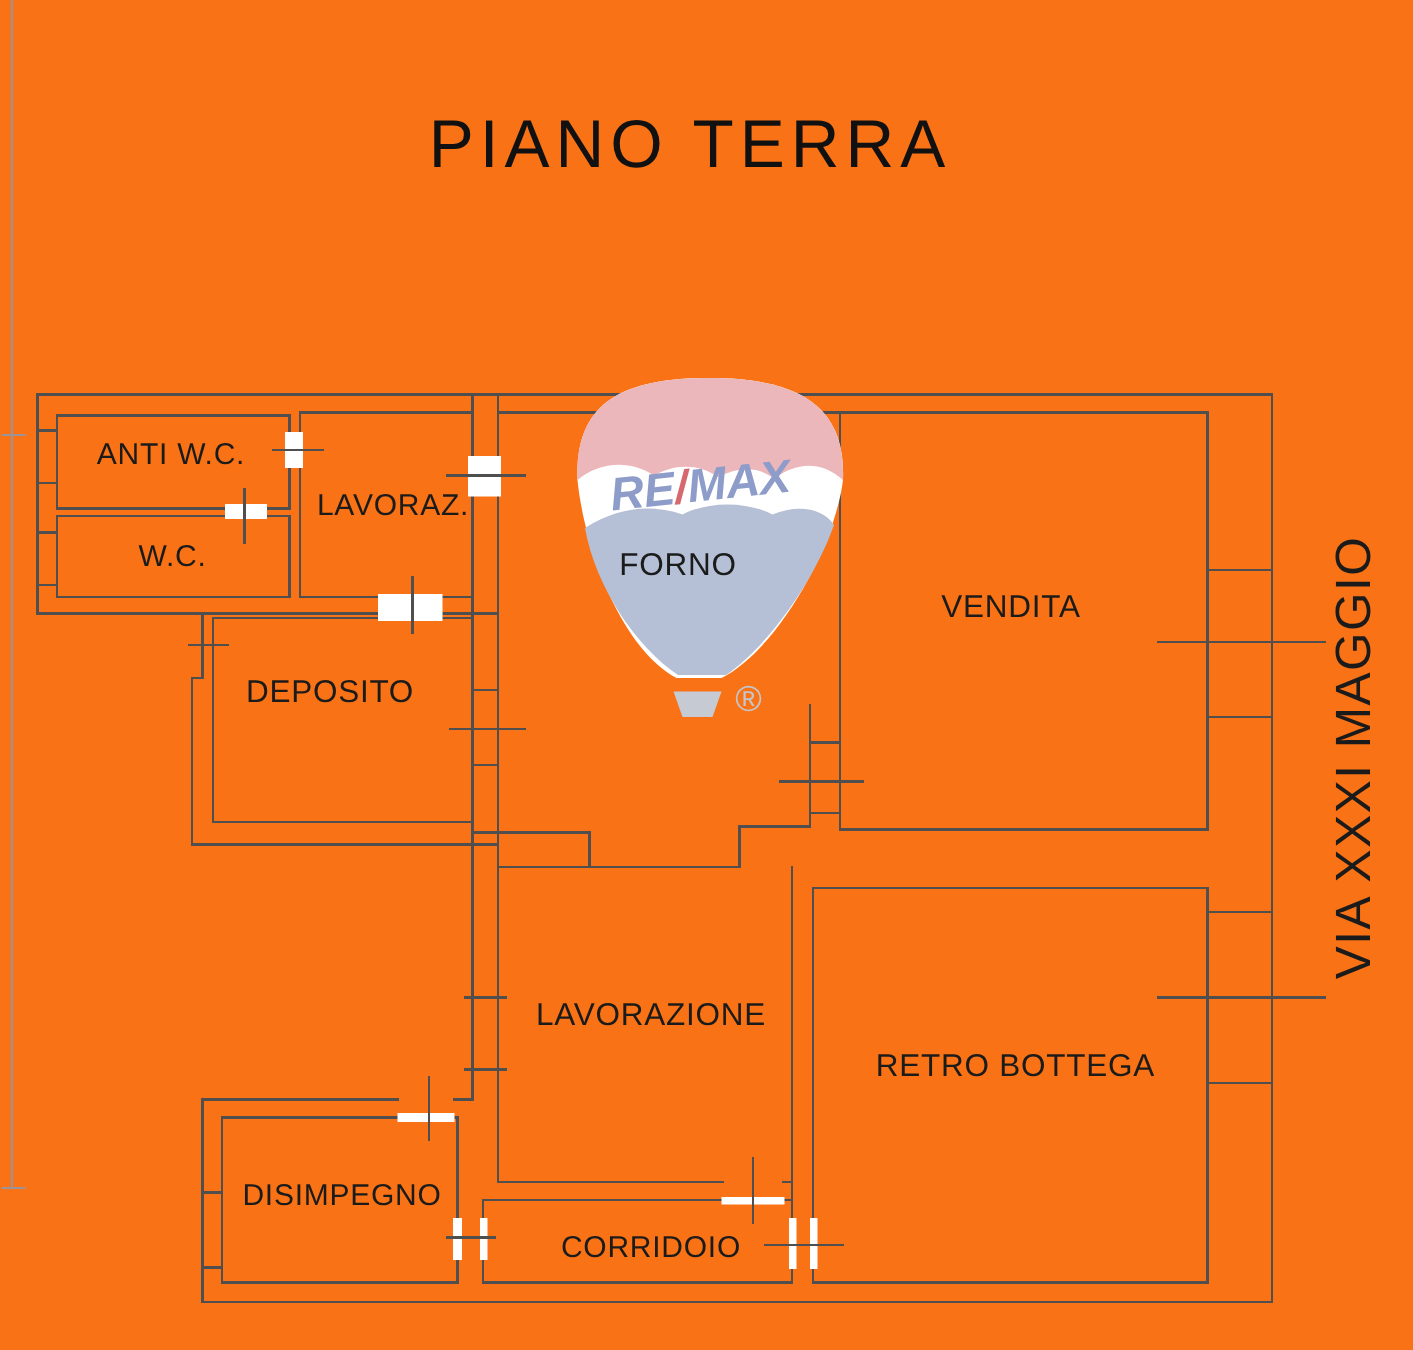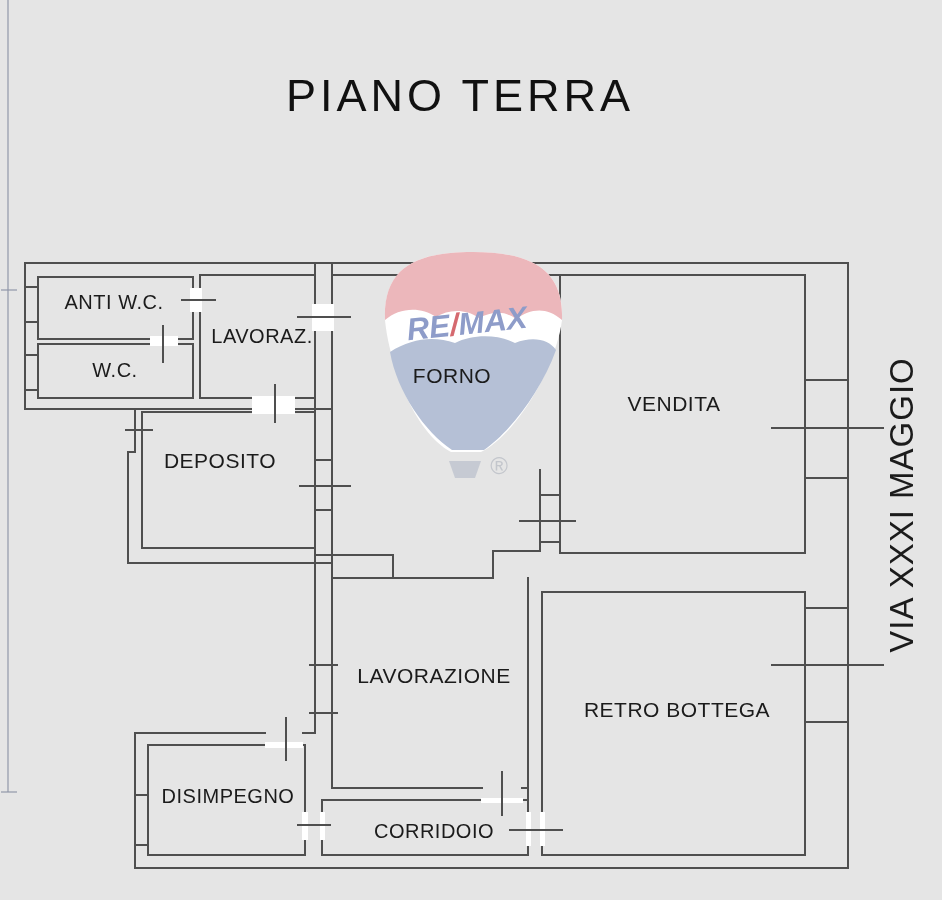--- a/index.html
+++ b/index.html
@@ -1,16 +1,16 @@
 <!DOCTYPE html>
 <html><head>
 <meta charset="utf-8">
 <style>
   html,body{margin:0;padding:0;background:#ffffff;}
-  .page{position:relative;width:942px;height:900px;background:#e5e5e5;overflow:hidden;
+  .page{position:relative;width:942px;height:900px;background:#f97316;overflow:hidden;
         font-family:"Liberation Sans", sans-serif;}
   svg{position:absolute;left:0;top:0;}
   .room-label{fill:#1b1b1b;font-family:"Liberation Sans", sans-serif;letter-spacing:0.5px;}
   .plan-title{fill:#111111;font-family:"Liberation Sans", sans-serif;letter-spacing:4px;}
   .street-label{fill:#1b1b1b;font-family:"Liberation Sans", sans-serif;letter-spacing:1px;}
   .wall{stroke:#4f4f4f;stroke-width:1.7;fill:none;stroke-linecap:square;}
   .walls-crisp{shape-rendering:crispEdges;}
   .cover{fill:#ffffff;stroke:none;}
   .boundary{stroke:#9097a8;stroke-width:1.2;fill:none;}
   .brand-text{font-family:"Liberation Sans", sans-serif;font-weight:bold;font-style:italic;}

